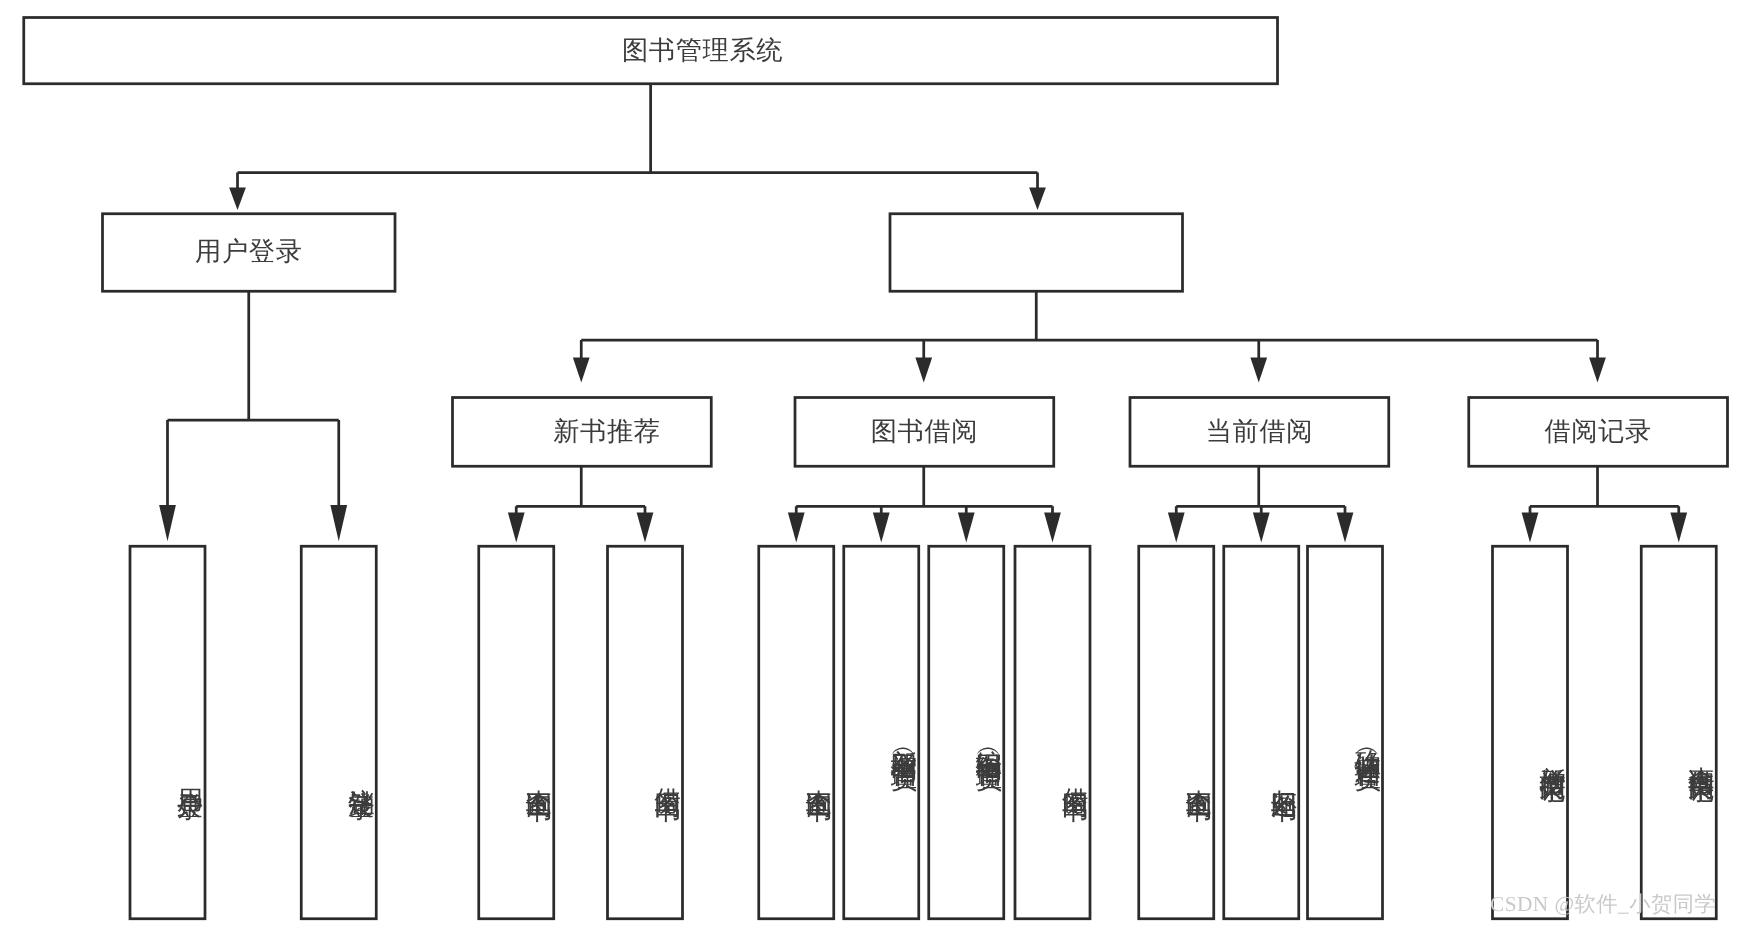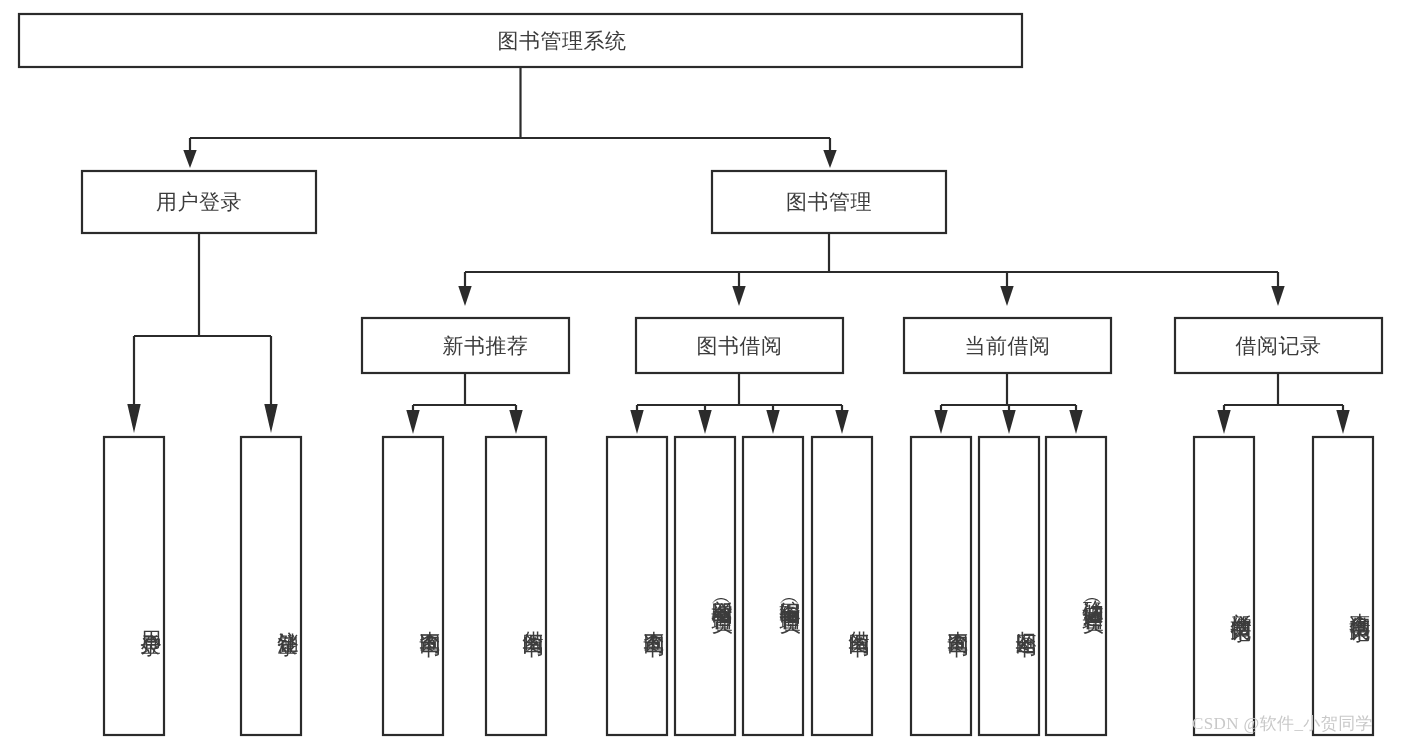--- a/index.html
+++ b/index.html
@@ -171,21 +171,20 @@
     <rect class="node-box" x="979" y="437" width="60" height="298"></rect>
     <rect class="node-box" x="1046" y="437" width="60" height="298"></rect>
 
     <rect class="node-box" x="1194" y="437" width="60" height="298"></rect>
     <rect class="node-box" x="1313" y="437" width="60" height="298"></rect>
   </svg>
 
   <div class="node-label horizontal" style="left:19px; top:14px; width:1086px; height:53px;text-align:center;">图书管理系统</div>
 
   <div class="node-label horizontal" style="left:82px; top:171px; width:234px; height:62px;">用户登录</div>
-  <div class="node-label horizontal" style="left:712px; top:171px; width:234px; height:62px;">图书管理</div>
 
   <div class="node-label horizontal" style="left:362px; top:318px; width:207px; height:55px;margin-left:20px;">新书推荐</div>
   <div class="node-label horizontal" style="left:904px; top:318px; width:207px; height:55px;">当前借阅</div>
   <div class="node-label horizontal" style="left:636px; top:318px; width:207px; height:55px;">图书借阅</div>
   <div class="node-label horizontal" style="left:1175px; top:318px; width:207px; height:55px;border-radius:22px;">借阅记录</div>
 
   <div class="node-label vertical" style="left:104px; top:495px; width:60px; height:240px;">用户登录</div>
   <div class="node-label vertical" style="left:241px; top:495px; width:60px; height:240px;">注销登录</div>
 
   <div class="node-label vertical" style="left:383px; top:495px; width:60px; height:240px;">查询图书</div>

